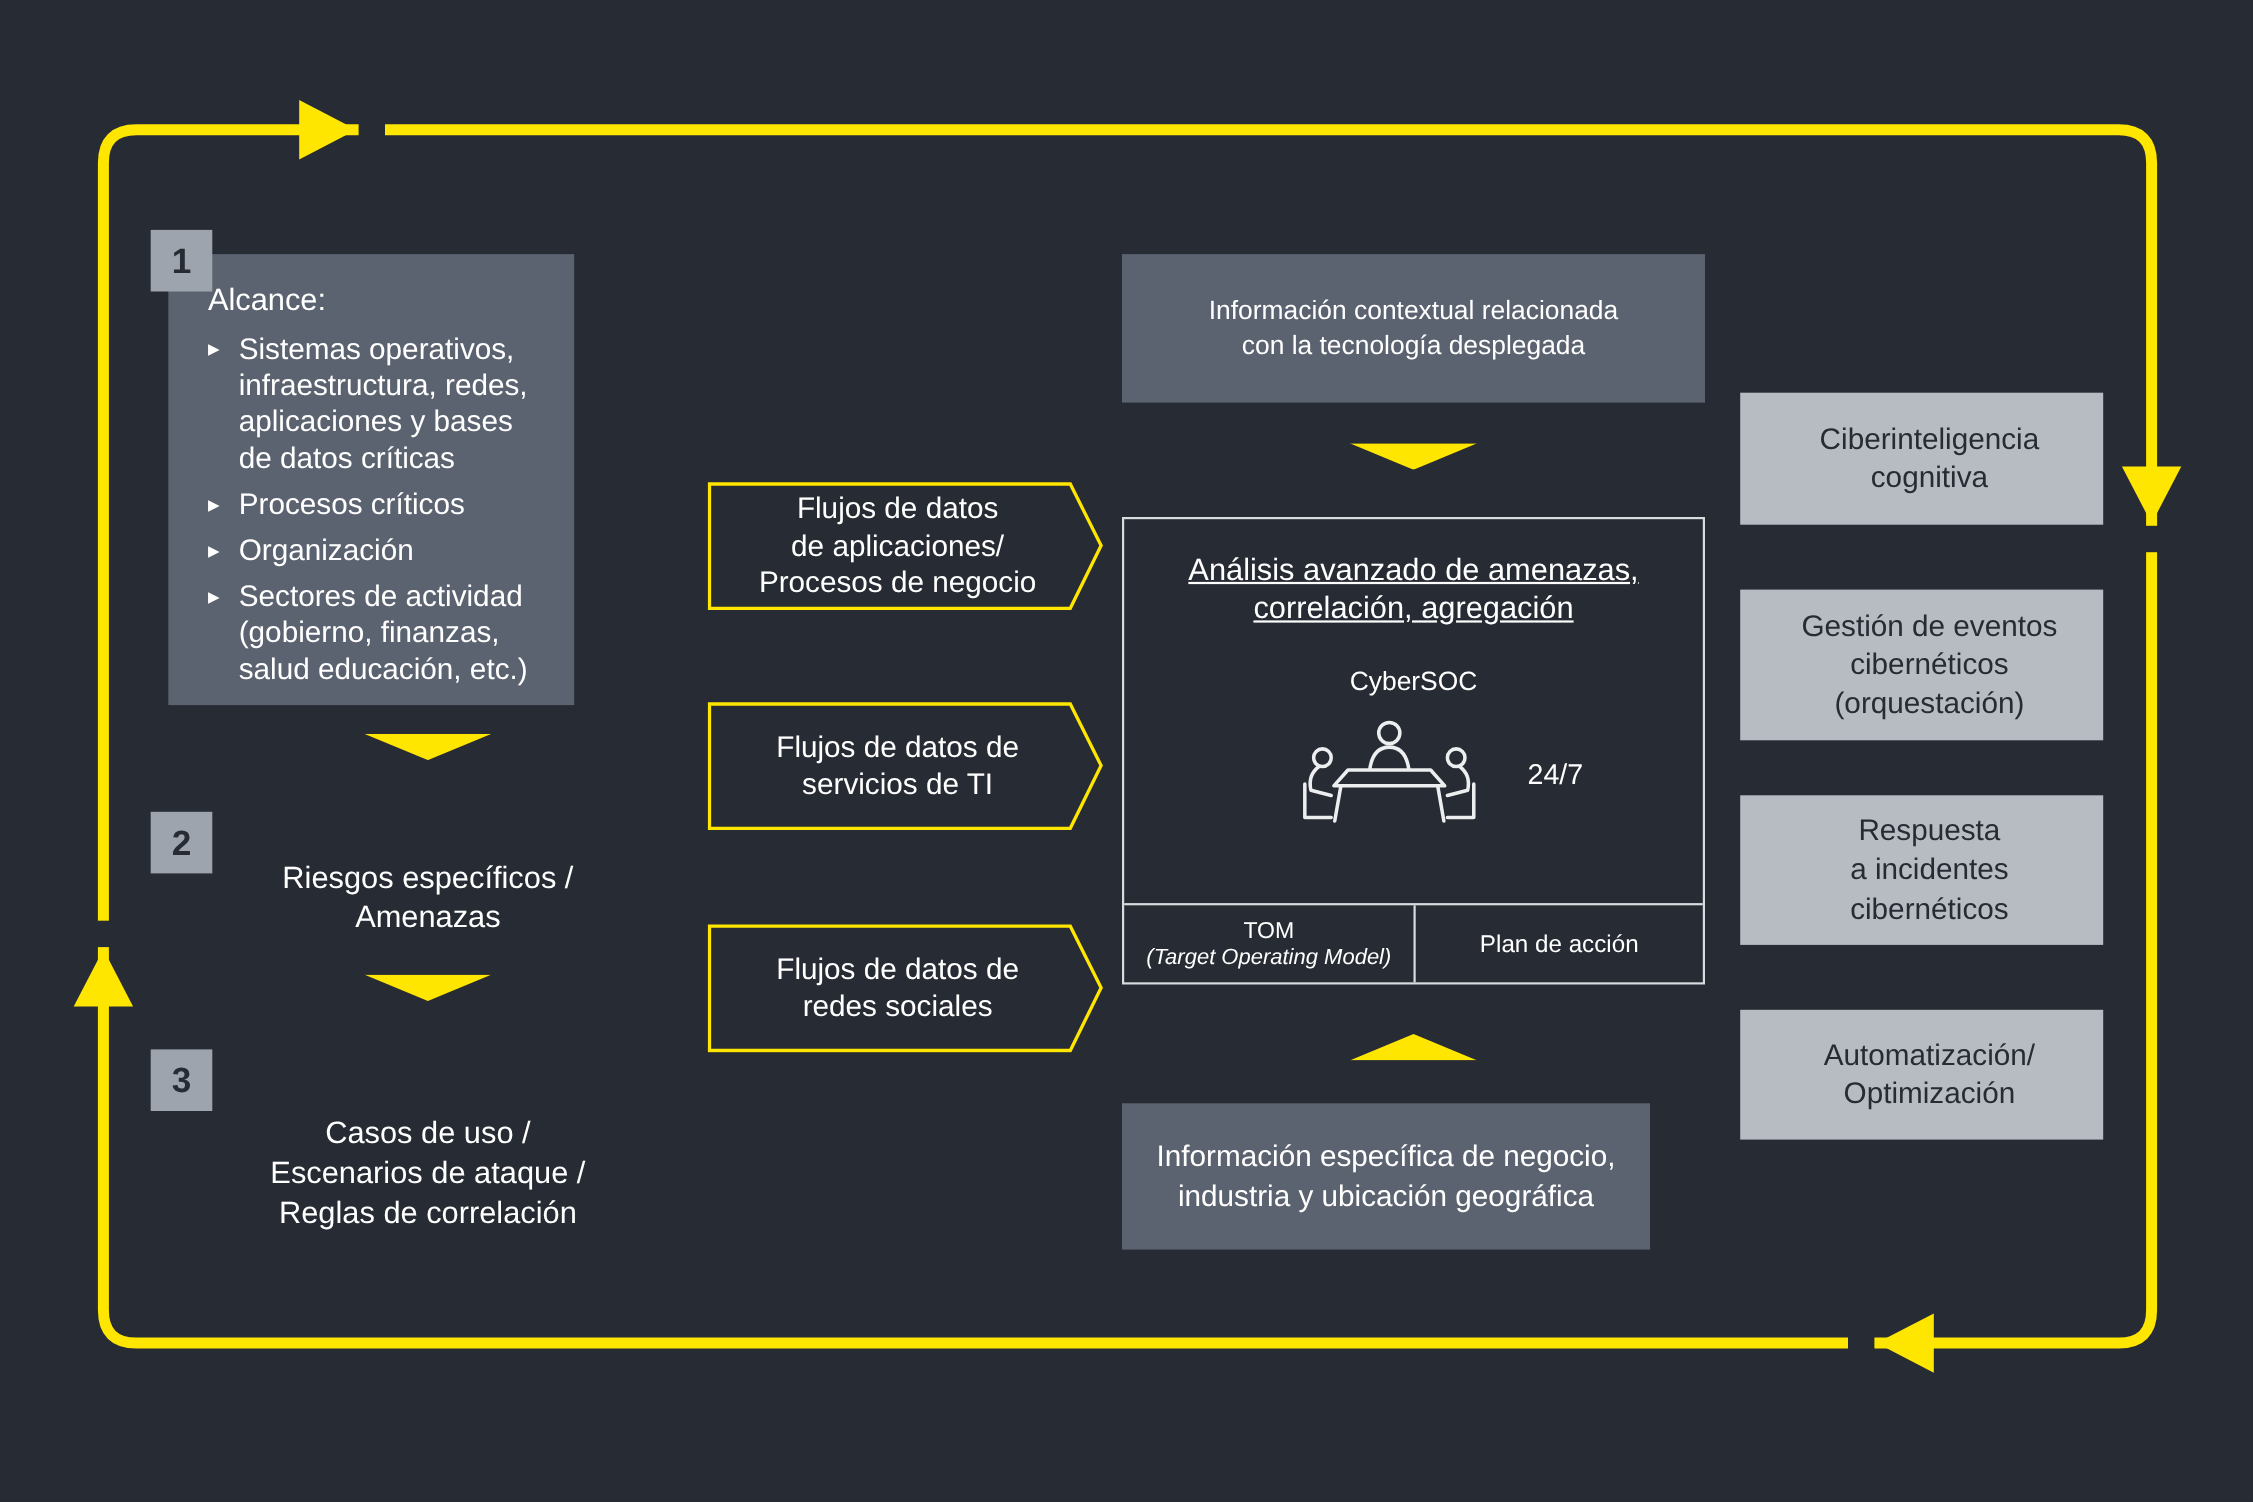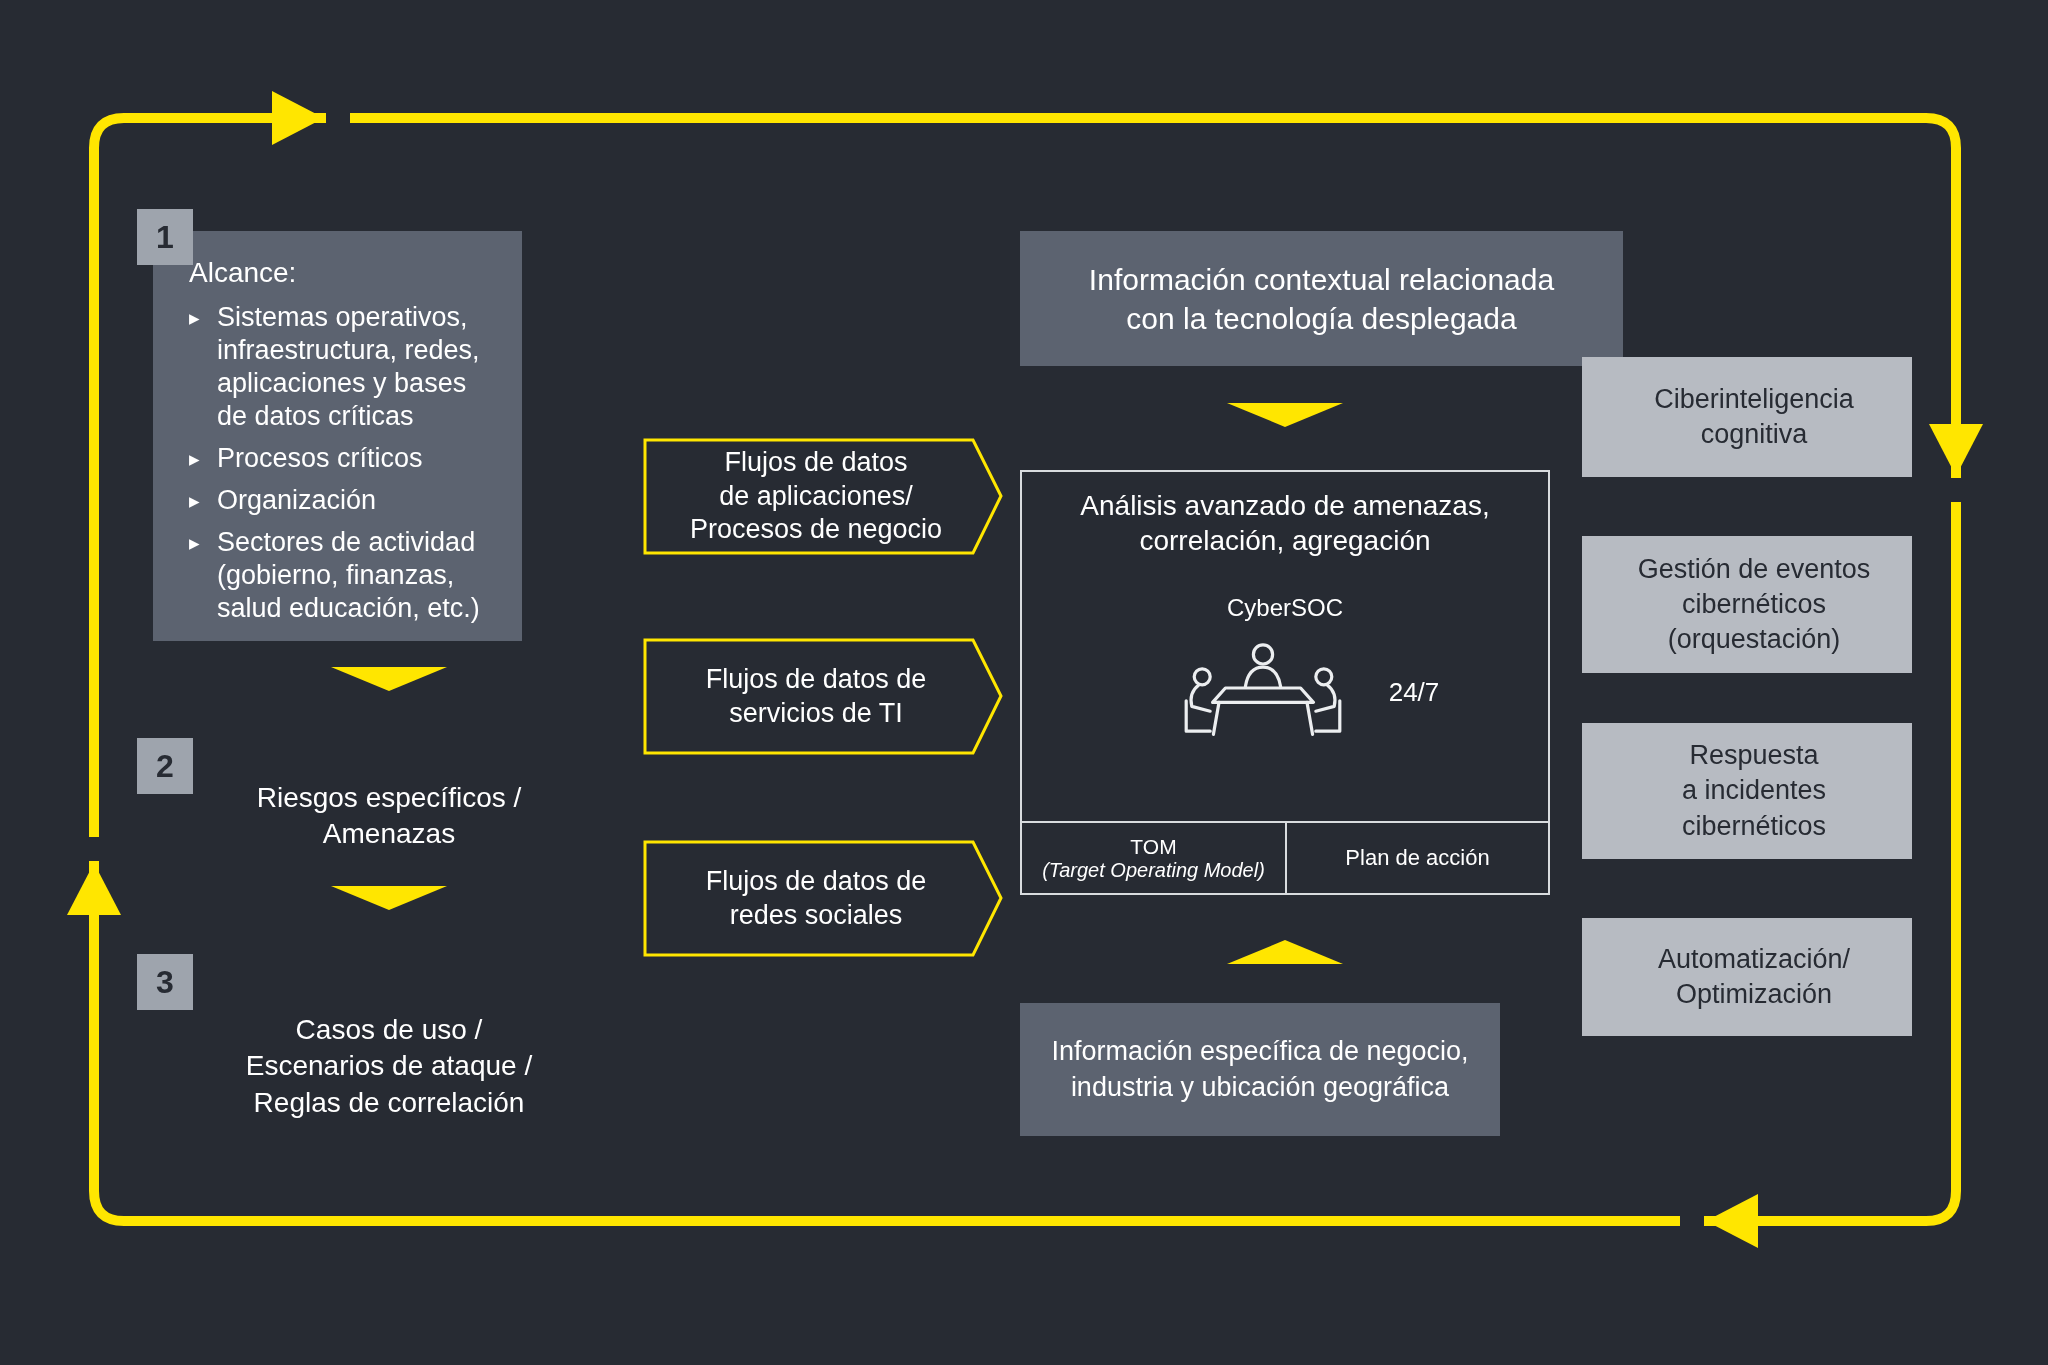--- a/index.html
+++ b/index.html
@@ -37,26 +37,26 @@
   .tri-up { position:absolute; width:116px; height:24px; background:#ffe600;
     clip-path:polygon(50% 0,100% 100%,0 100%); }
 
   .flow-box { position:absolute; left:643px; width:362px; height:117px; }
   .flow-shape { position:absolute; left:0; top:0; width:362px; height:117px; }
   .flow-shape polygon { fill:none; stroke:#ffe600; stroke-width:3; }
   .flow-label { position:absolute; left:0; top:0; width:330px; height:100%;
     display:flex; align-items:center; justify-content:center; text-align:center;
     white-space:pre-line; font-size:27px; line-height:1.25;padding-left:16px; }
 
-  .context-box { position:absolute; left:1020px; top:231px; width:603px; height:135px; font-size:30px; line-height:1.3; }
+  .context-box { position:absolute; left:1020px; top:231px; width:530px; height:135px; font-size:24px; line-height:1.3; }
   .business-box { position:absolute; left:1020px; top:1003px; width:480px; height:133px; font-size:27px; line-height:1.3; }
 
   .soc-box { position:absolute; left:1020px; top:470px; width:530px; height:425px;
     border:2px solid #d9dcdf; }
-  .soc-title { margin-top:16px; text-align:center; font-size:28px; line-height:1.25; white-space:pre-line; }
+  .soc-title { margin-top:28px; text-align:center; font-size:28px; line-height:1.25; white-space:pre-line;text-decoration:underline; }
   .soc-name { margin-top:36px; text-align:center; font-size:24px; }
   .soc-icon-row { margin-top:10px; display:flex; align-items:center; justify-content:center; transform:translateX(22px); }
   .team-svg { width:176px; height:120px; }
   .team-svg * { fill:none; stroke:#eceef0; stroke-width:4; stroke-linecap:round; stroke-linejoin:round; }
   .soc-247 { font-size:26px; margin-left:38px; }
   .soc-footer { position:absolute; left:0; right:0; bottom:0; height:72px;
     border-top:2px solid #d9dcdf; display:flex; }
   .soc-cell { flex:1 1 50%; display:flex; flex-direction:column; align-items:center; justify-content:center; }
   .cell-right { border-left:2px solid #d9dcdf; font-size:22px; }
   .tom1 { font-size:21px; }

